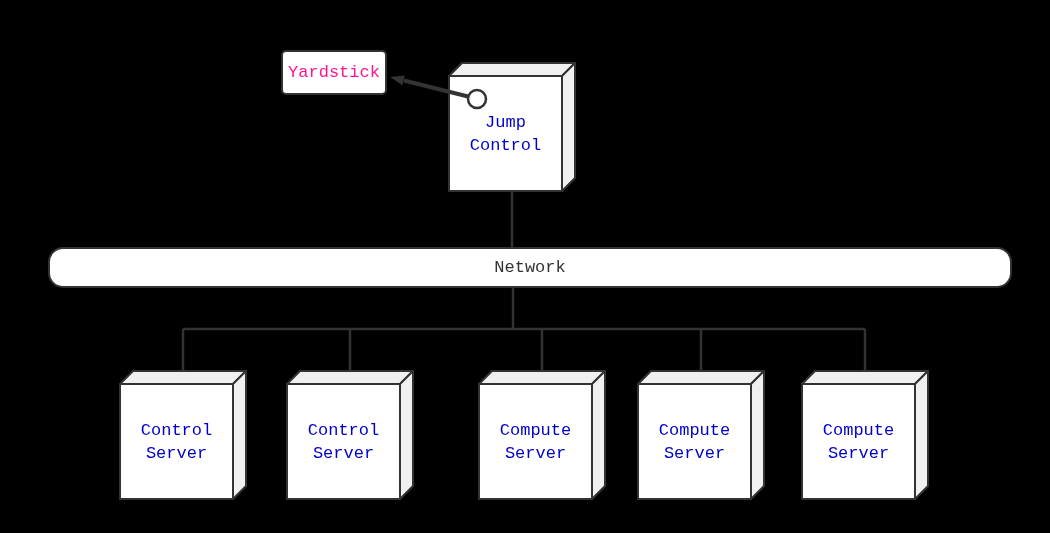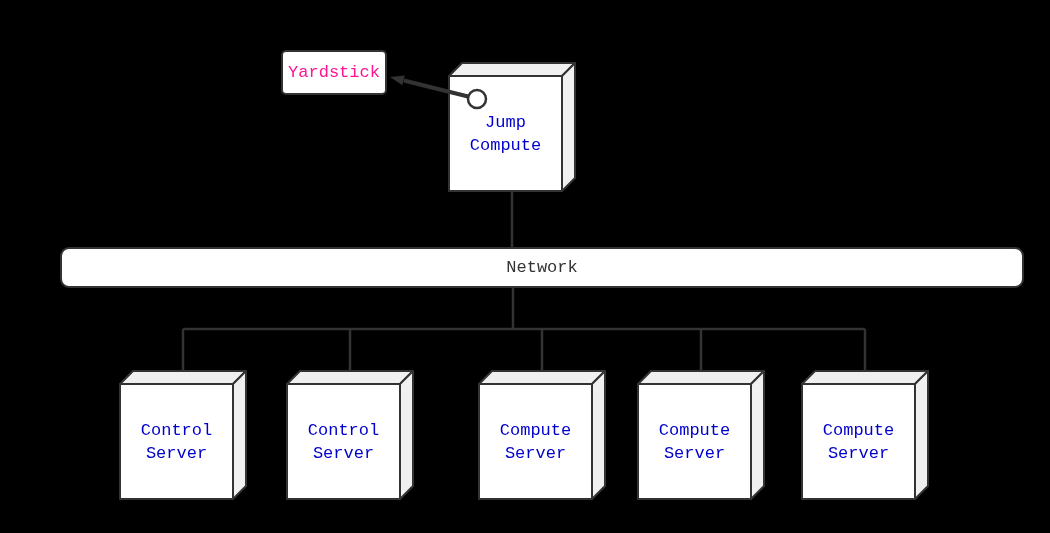--- a/index.html
+++ b/index.html
@@ -33,22 +33,22 @@
   }
   .jump{left:448px;top:62px;}
   .s1{left:119px;top:370px;}
   .s2{left:286px;top:370px;}
   .s3{left:478px;top:370px;}
   .s4{left:637px;top:370px;}
   .s5{left:801px;top:370px;}
   .network{
     position:absolute;left:48px;top:247px;width:964px;height:41px;z-index:2;
     box-sizing:border-box;background:var(--node-fill);border:2px solid var(--border);
-    border-radius:9px;display:flex;align-items:center;justify-content:center;
-    font-size:17px;color:var(--network-label);margin-left:12px;
+    border-radius:15px;display:flex;align-items:center;justify-content:center;
+    font-size:17px;color:var(--network-label);
   }
   .yardstick{
     position:absolute;left:281px;top:50px;width:106px;height:45px;z-index:2;
     box-sizing:border-box;background:var(--node-fill);border:2px solid var(--border);
     border-radius:5px;display:flex;align-items:center;justify-content:center;
     font-size:17px;color:var(--yardstick-label);
   }
   .arrow-line{stroke:var(--line);stroke-width:4;}
   .arrow-head{fill:var(--line);}
   .port{fill:var(--node-fill);stroke:var(--border);stroke-width:2.5;}
@@ -73,21 +73,21 @@
     <span>Yardstick</span>
   </div>
 
   <div class="node3d jump">
     <svg viewBox="0 0 128 131">
       <polygon class="face" points="1,14 14,1 127,1 114,14"></polygon>
       <polygon class="face" points="114,14 127,1 127,116 114,129"></polygon>
       <rect class="front" x="1" y="14" width="113" height="115"></rect>
     </svg>
     <div class="lbl">Jump
-Compute</div>
+Control</div>
   </div>
 
   <div class="network">
     <span>Network</span>
   </div>
 
   <div class="node3d s1">
     <svg viewBox="0 0 128 131">
       <polygon class="face" points="1,14 14,1 127,1 114,14"></polygon>
       <polygon class="face" points="114,14 127,1 127,116 114,129"></polygon>

